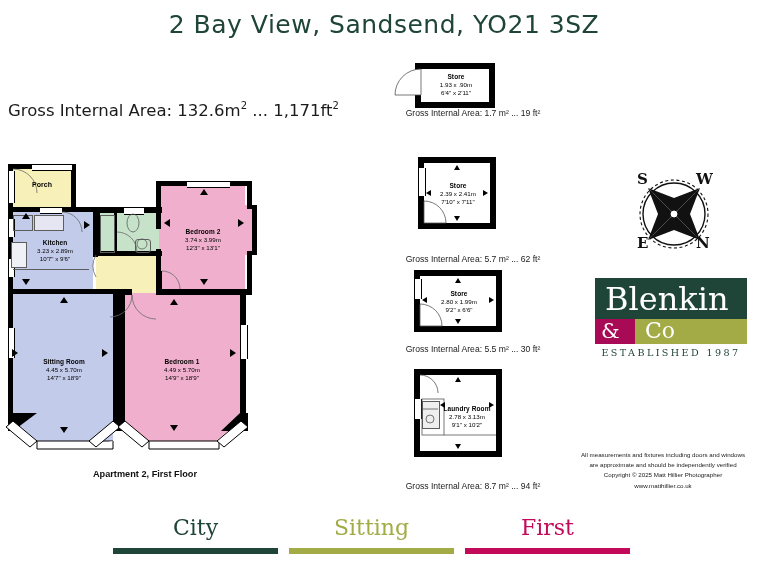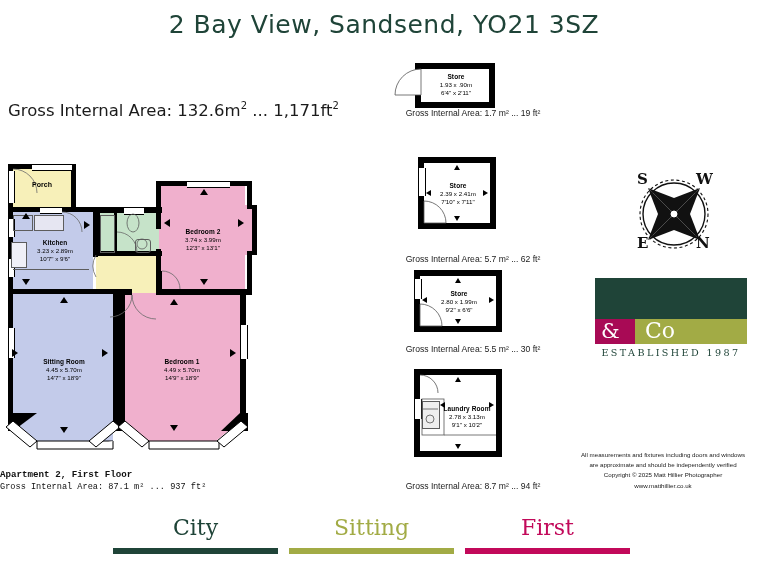--- a/index.html
+++ b/index.html
@@ -27,21 +27,21 @@
   .rlabel{text-align:center;line-height:1.28;color:#000;}
   .rlabel .nm{font-weight:bold;font-size:6.5px;letter-spacing:.1px;}
   .rlabel .dm{font-size:6.2px;}
   .porch-nm{font-weight:bold;font-size:7px;}
 
   .gia-sub{
     font-family:"Liberation Sans",sans-serif;
     font-size:8.6px;color:#1a1a1a;text-align:center;white-space:nowrap;
   }
   .cap{
-    font-size:8.6px;color:#111;line-height:1.45;white-space:nowrap;font-family:Liberation Mono, monospace;
+    text-align:center;font-size:8.6px;color:#111;line-height:1.45;white-space:nowrap;
   }
   .cap b{font-size:9.2px;}
 
   
   #compass{left:628px;top:168px;width:92px;height:92px;}
   #compass .lt{
     position:absolute;font-family:"DejaVu Serif",serif;font-weight:bold;
     font-size:15px;color:#111;
   }
 
@@ -233,21 +233,20 @@
 
   <div class="abs rlabel" style="left:142px;top:195px;width:72px;">
     <div class="nm">Bedroom 1</div>
     <div class="dm">4.49 x 5.70m</div>
     <div class="dm">14'9" x 18'9"</div>
   </div>
 </div>
 
 <div class="abs cap" style="left:0px;top:468px;width:290px;">
   <b>Apartment 2, First Floor</b>
-  <div>Gross Internal Area: 87.1 m² ... 937 ft²</div>
 </div>
 
 <div class="abs" style="left:415px;top:63px;width:80px;height:45px;">
   <div class="wall" style="left:0;top:0;width:80px;height:6px;"></div>
   <div class="wall" style="left:0;top:39px;width:80px;height:6px;"></div>
   <div class="wall" style="left:0;top:0;width:6px;height:45px;"></div>
   <div class="wall" style="left:74px;top:0;width:6px;height:45px;"></div>
   <svg class="abs" style="left:-26px;top:0;width:60px;height:45px;">
     <path d="M32,6 A26,26 0 0,0 6,32 L32,32 Z" fill="#fff" stroke="#555" stroke-width="0.8"></path>
   </svg>
@@ -352,20 +351,21 @@
   <span class="lt" style="left:9px;top:2px;">S</span>
   <span class="lt" style="left:68px;top:2px;">W</span>
   <span class="lt" style="left:9px;top:66px;">E</span>
   <span class="lt" style="left:68px;top:66px;">N</span>
 </div>
 
 <div class="abs" id="logo">
   <div class="bar1"></div>
   <div class="bar2"></div>
   <div class="bar3"></div>
+  <div class="w1">Blenkin</div>
   <div class="w2">&amp;</div>
   <div class="w3">Co</div>
 </div>
 <div class="abs" id="estab">ESTABLISHED 1987</div>
 
 <div class="abs" id="disclaimer">
   <div>All measurements and fixtures including doors and windows</div>
   <div>are approximate and should be independently verified</div>
   <div>Copyright © 2025 Matt Hillier Photographer</div>
   <div>www.matthillier.co.uk</div>

